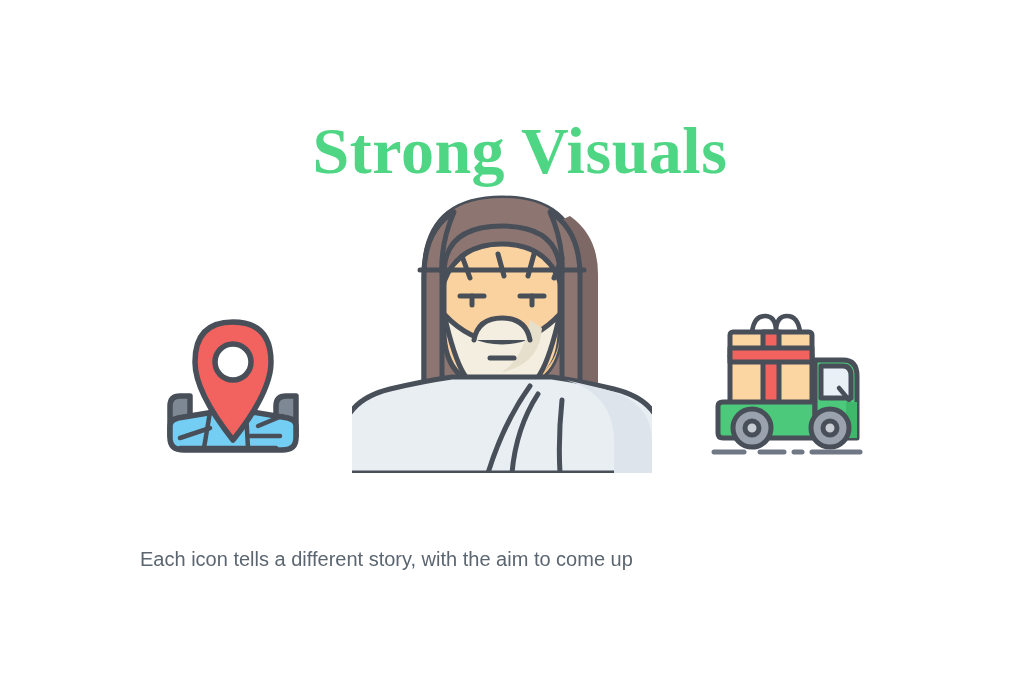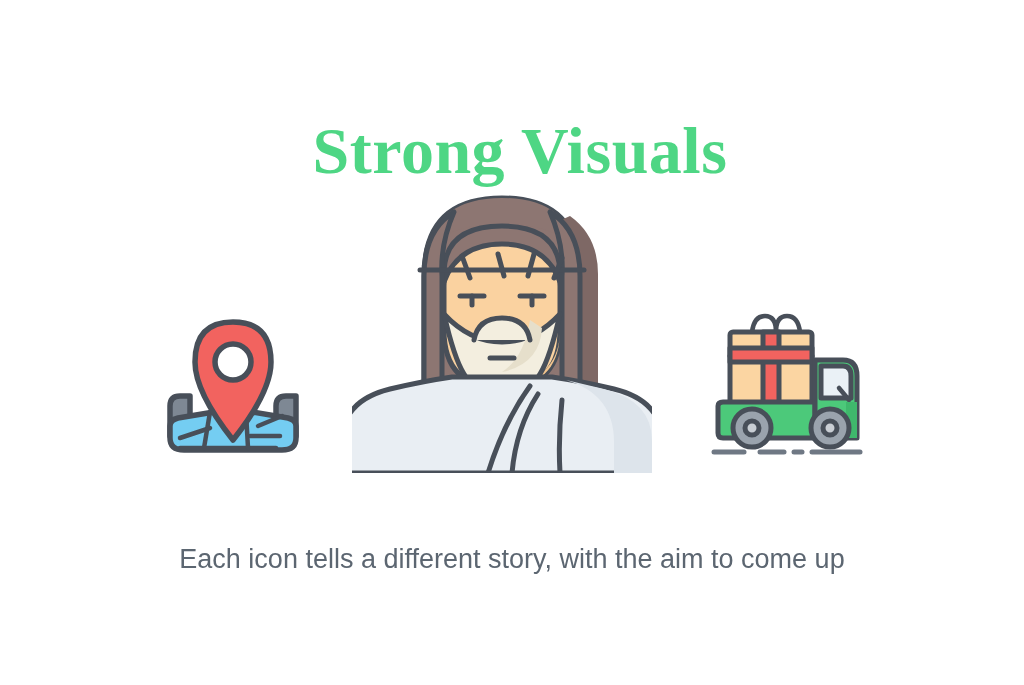--- a/index.html
+++ b/index.html
@@ -51,23 +51,23 @@
   .icon-slot svg { display: block; }
   .slot-map svg    { position: absolute; left: 12px; top: 126px; }
   .slot-person svg { position: absolute; left: 0;    top: 0; }
   .slot-truck svg  { position: absolute; left: 8px;  top: 112px; }
 
   .caption {
     position: absolute;
     top: 538px;
     left: 140px;
     width: 744px;
-    text-align: center;
+    text-align: left;
     font-family: "Liberation Sans", sans-serif;
-    font-size: 27px;
+    font-size: 20px;
     line-height: 43px;
     color: #5C6671;
   }
   .caption-line { display: block; }
 </style>
 </head>
 <body>
 
 <div class="slide">
 

